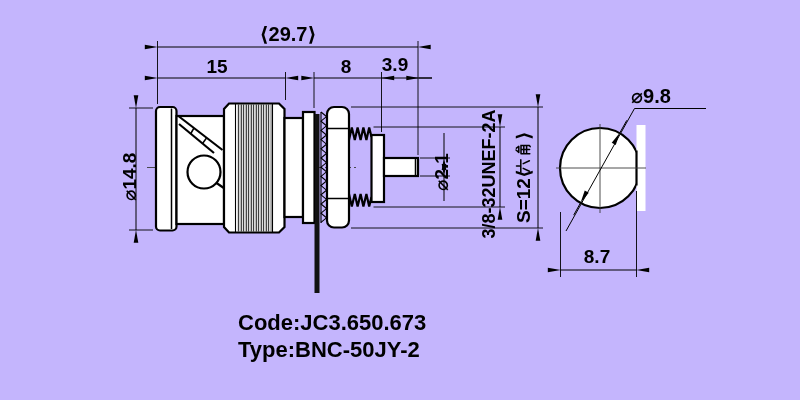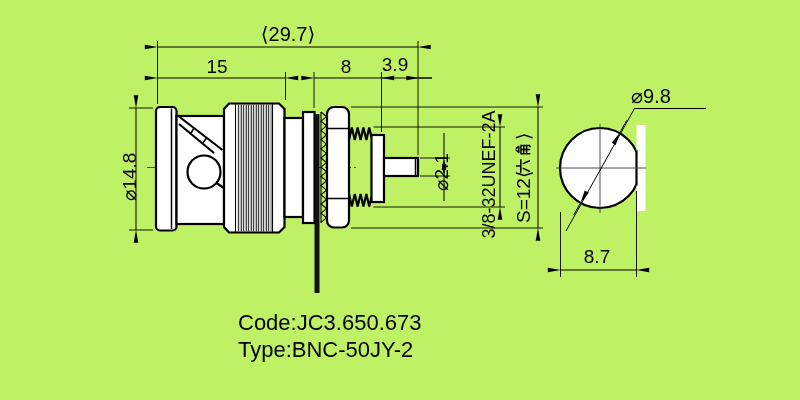--- a/index.html
+++ b/index.html
@@ -1,16 +1,16 @@
 <!DOCTYPE html>
 <html><head>
 <meta charset="utf-8">
 <style>
   html,body{margin:0;padding:0;background:#fff;}
-  .stage{position:relative;width:800px;height:400px;background:#bef264;overflow:hidden;}
+  .stage{position:relative;width:800px;height:400px;background:#c4b5fd;overflow:hidden;font-weight:bold;}
   svg{display:block;}
   .thick{stroke:#000;stroke-width:2.2;fill:none;stroke-linejoin:miter;stroke-linecap:butt;}
   .thickf{stroke:#000;stroke-width:2.2;fill:#fff;stroke-linejoin:miter;}
   .mid{stroke:#000;stroke-width:1.5;fill:none;}
   .thin{stroke:#000;stroke-width:1.1;fill:none;}
   .dim{stroke:#000;stroke-width:1;fill:none;}
   .ext{stroke:#000;stroke-width:0.9;fill:none;}
   .cl{stroke:#3a3a3a;stroke-width:0.9;fill:none;stroke-dasharray:14 3 3 3;}
   .cross{stroke:#3a3a3a;stroke-width:0.9;fill:none;}
   .dark{fill:#111;stroke:none;}

